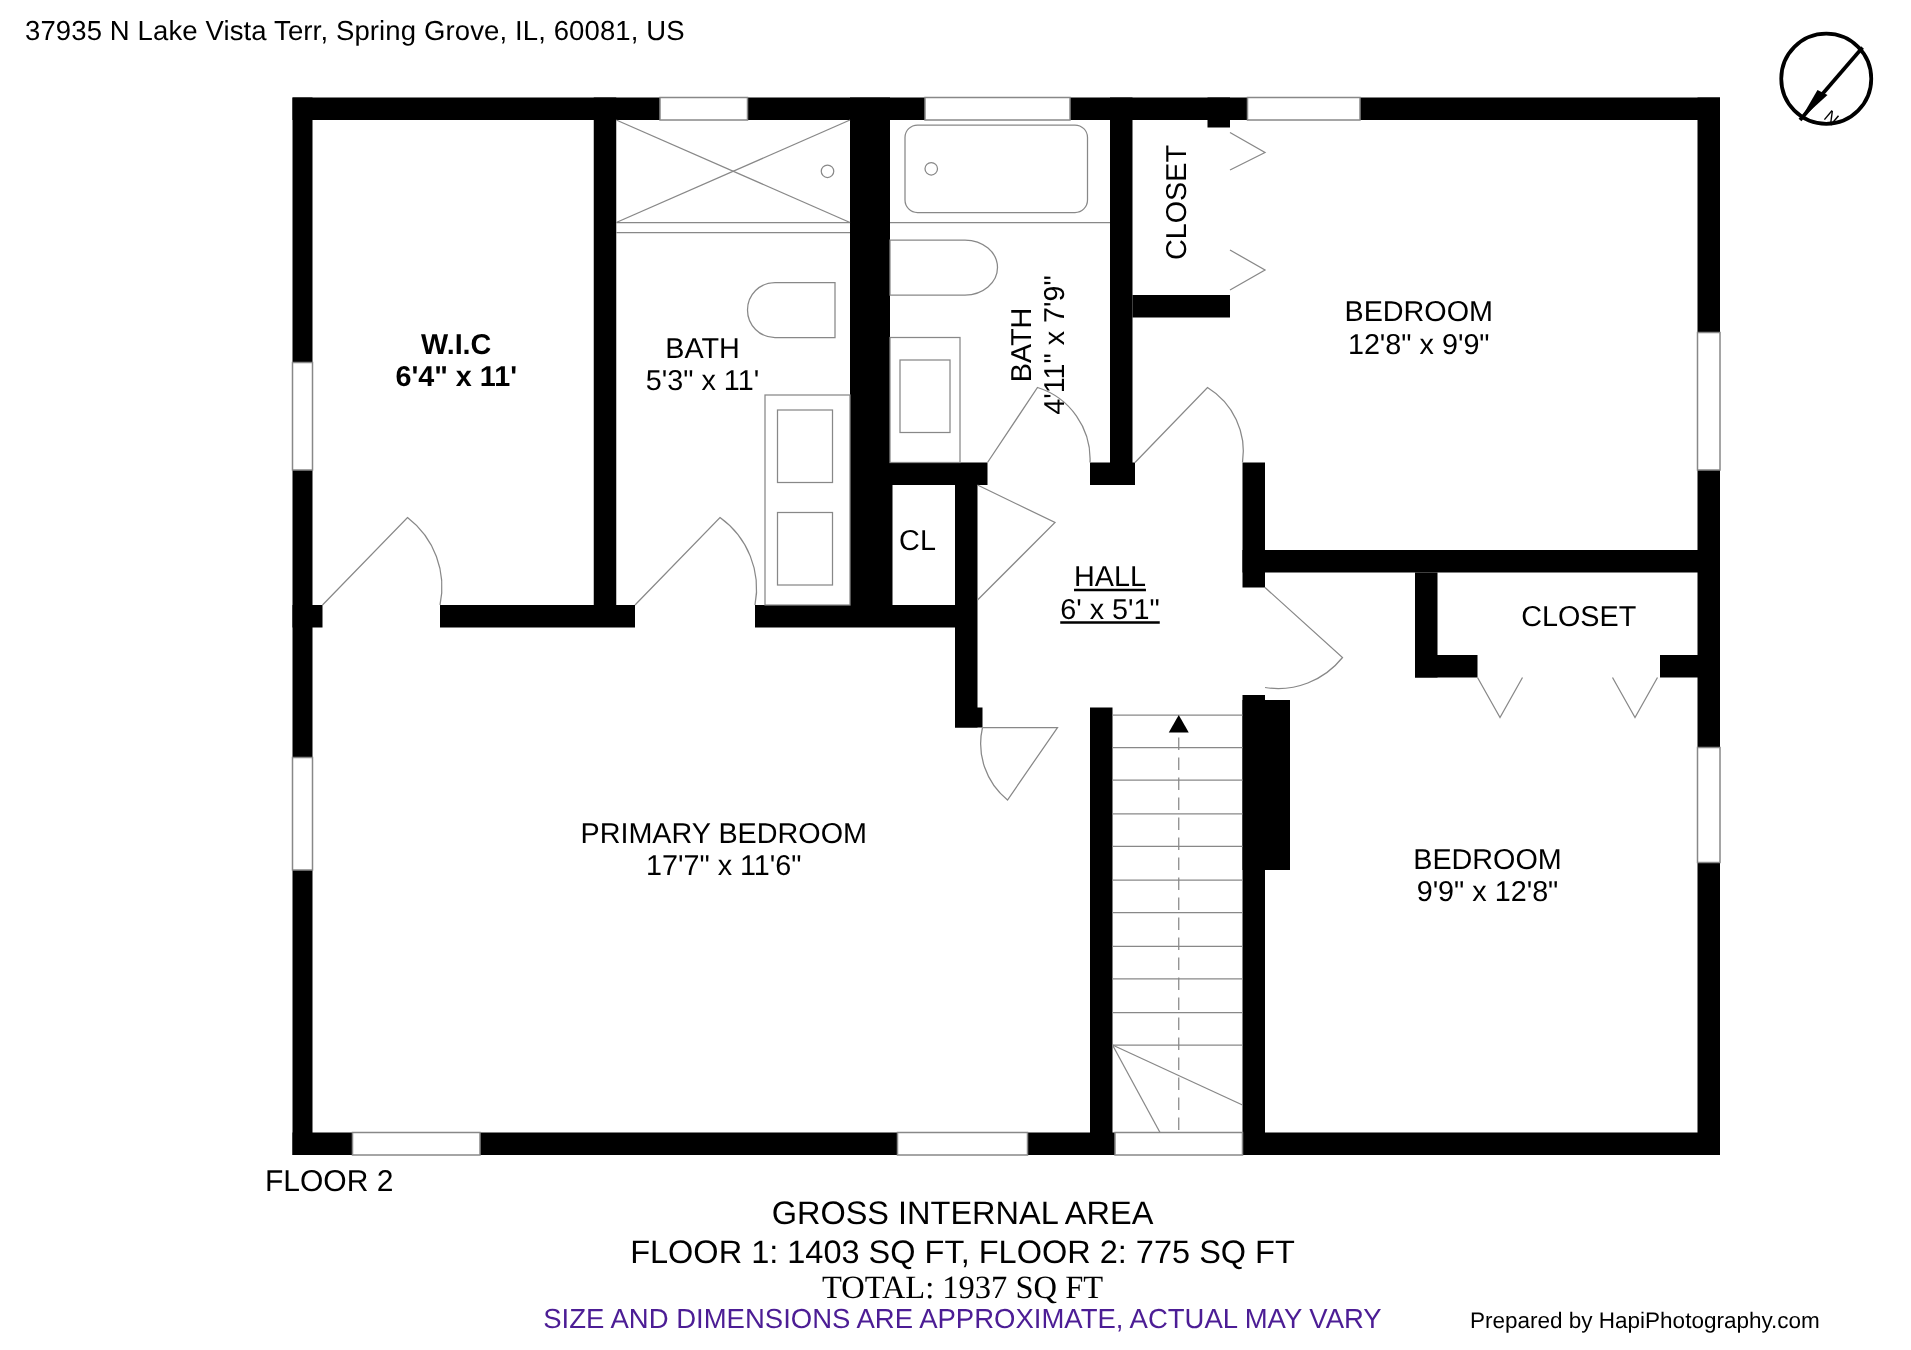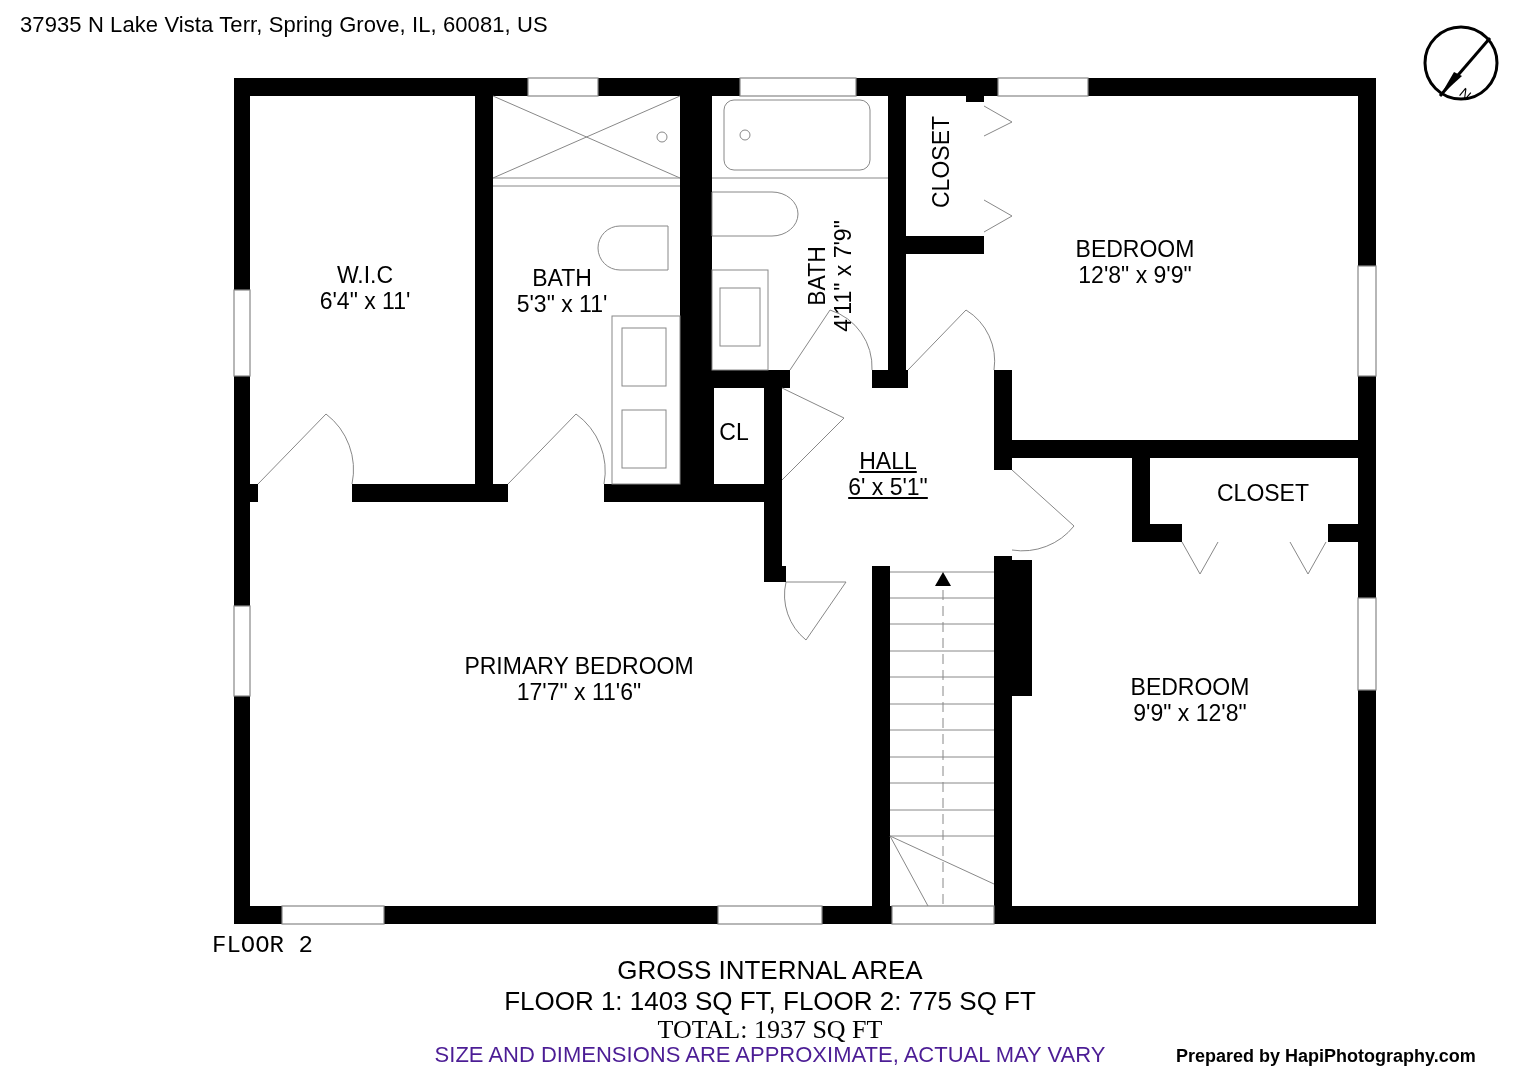--- a/index.html
+++ b/index.html
@@ -1,26 +1,26 @@
 <!DOCTYPE html>
 <html><head>
 <meta charset="utf-8">
 <style>
   html, body { margin: 0; padding: 0; background: #ffffff; }
   body { width: 1529px; height: 1080px; position: relative; overflow: hidden; font-family: "Liberation Sans", sans-serif; color: #000; }
   .address { position: absolute; left: 20px; top: 12px; font-size: 22px; font-weight: normal; letter-spacing: 0.1px; }
   .compass { position: absolute; left: 1422px; top: 24px; width: 78px; height: 78px; }
   .plan { position: absolute; left: 0; top: 0; width: 1529px; height: 1080px; }
-  .floor-label { position: absolute; left: 212px; top: 932px; font-size: 24px; font-family: Liberation Mono, monospace; }
+  .floor-label { position: absolute; left: 212px; top: 932px; font-size: 24px; }
   .summary { position: absolute; left: 370px; width: 800px; text-align: center; font-size: 26px; }
   .summary.l1 { top: 955px; }
   .summary.l2 { top: 986px; }
   .summary.l3 { top: 1015px; font-family: Liberation Serif, serif; }
   .summary.l4 { top: 1042px; color: #4c1d95; font-size: 22px; }
-  .credit { position: absolute; left: 1176px; top: 1046px; font-size: 18px; font-weight: bold; }
+  .credit { position: absolute; left: 1176px; top: 1046px; font-size: 18px; font-weight: normal; }
   .room-label { position: absolute; text-align: center; font-size: 23px; line-height: 26px; white-space: nowrap; }
   .room-label .dim { display: block; }
   .rot { transform: rotate(-90deg); transform-origin: center center; }
 </style>
 </head>
 <body>
 
 <div class="address">37935 N Lake Vista Terr, Spring Grove, IL, 60081, US</div>
 
 <svg class="compass" viewBox="0 0 78 78">
@@ -145,21 +145,21 @@
       <line x1="890" y1="810" x2="994" y2="810"></line>
       <line x1="890" y1="836" x2="994" y2="836"></line>
       <line x1="890" y1="836" x2="994" y2="884"></line>
       <line x1="890" y1="836" x2="928" y2="906"></line>
       <line x1="943" y1="590" x2="943" y2="906" stroke-dasharray="10,6"></line>
     </g>
   </g>
   <polygon points="935,586 943,572 951,586" fill="#000"></polygon>
 </svg>
 
-<div class="room-label" style="left:310px; top:262px; width:110px;">
+<div class="room-label" style="left:310px; top:262px; width:110px;font-weight:bold;">
   <span>W.I.C</span>
   <span class="dim">6'4" x 11'</span>
 </div>
 <div class="room-label" style="left:500px; top:265px; width:124px;">
   <span>BATH</span>
   <span class="dim">5'3" x 11'</span>
 </div>
 <div class="room-label rot" style="left:768px; top:250px; width:124px;">
   <span>BATH</span>
   <span class="dim">4'11" x 7'9"</span>

